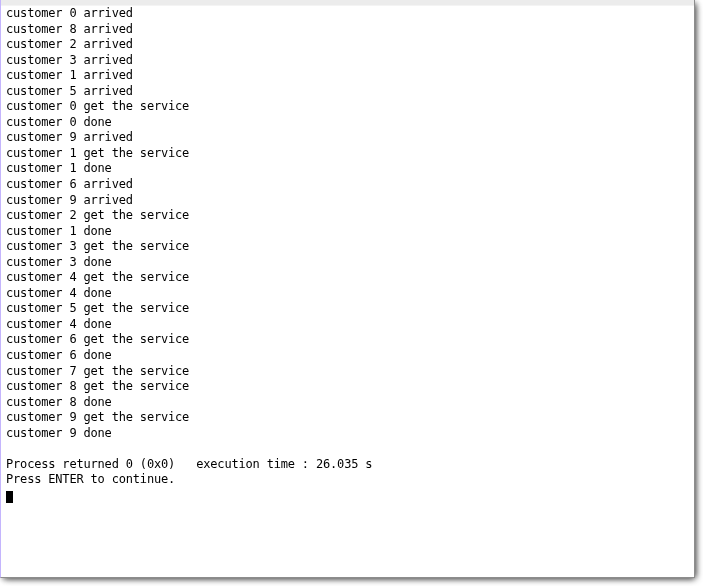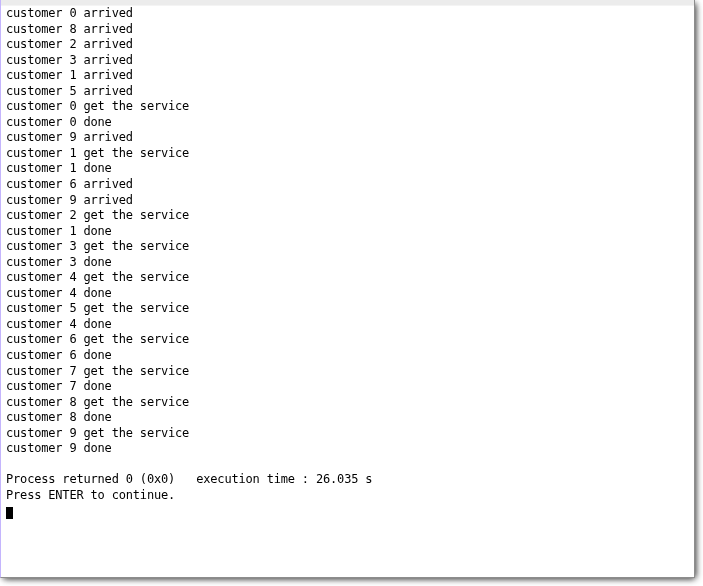--- a/index.html
+++ b/index.html
@@ -107,21 +107,20 @@
         <div class="console-line">customer 1 done</div>
         <div class="console-line">customer 3 get the service</div>
         <div class="console-line">customer 3 done</div>
         <div class="console-line">customer 4 get the service</div>
         <div class="console-line">customer 4 done</div>
         <div class="console-line">customer 5 get the service</div>
         <div class="console-line">customer 4 done</div>
         <div class="console-line">customer 6 get the service</div>
         <div class="console-line">customer 6 done</div>
         <div class="console-line">customer 7 get the service</div>
-        <div class="console-line">customer 7 done</div>
         <div class="console-line">customer 8 get the service</div>
         <div class="console-line">customer 8 done</div>
         <div class="console-line">customer 9 get the service</div>
         <div class="console-line">customer 9 done</div>
         <div class="console-line blank"></div>
         <div class="console-line">Process returned 0 (0x0)   execution time : 26.035 s</div>
         <div class="console-line">Press ENTER to continue.</div>
       </div>
 
     <div id="cursor-line">

